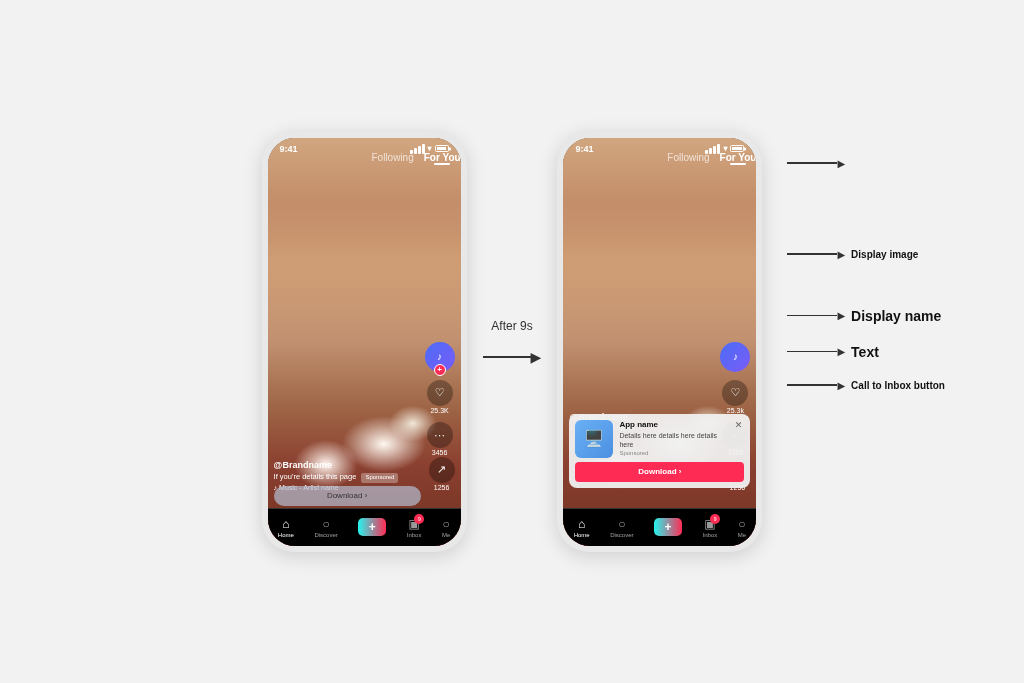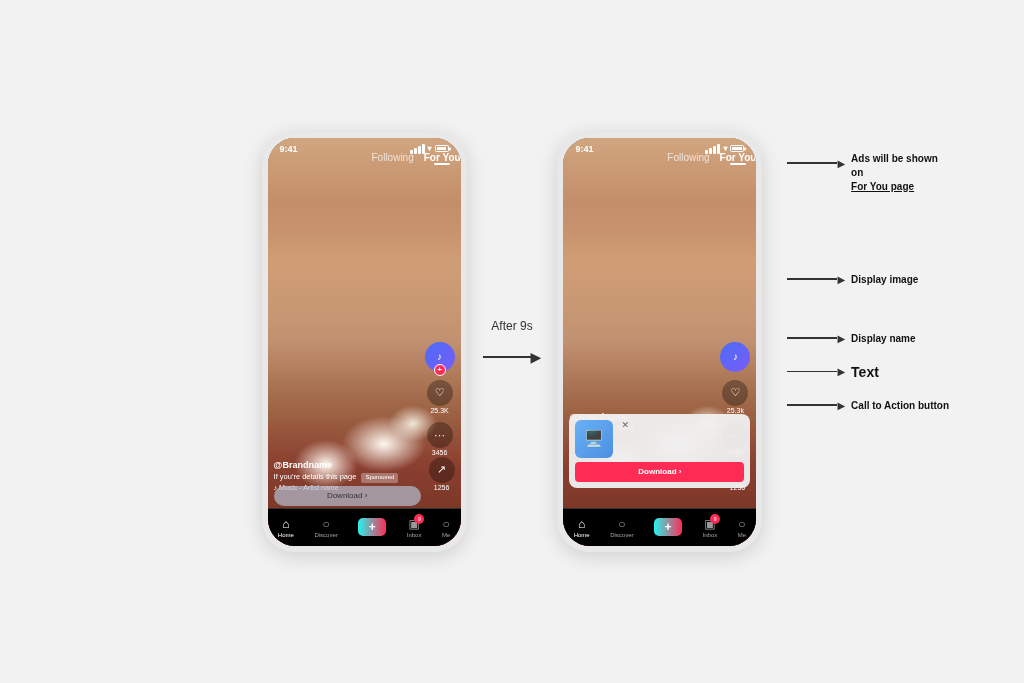--- a/index.html
+++ b/index.html
@@ -610,20 +610,25 @@
           </div>
 
           <div class="bottom-content" style="bottom:115px;">
             <div class="username">@Brandname</div>
             <div class="music-info">♪ Music - Artist name</div>
           </div>
 
           <div class="ad-overlay">
             <div class="ad-header">
               <div class="ad-thumb">🖥️</div>
+              <div class="ad-text-block">
+                <div class="ad-app-name">App name</div>
+                <div class="ad-details">Details here details here details here</div>
+                <div class="ad-sponsored">Sponsored</div>
+              </div>
               <span class="ad-close">✕</span>
             </div>
             <div class="ad-download-btn">Download  ›</div>
           </div>
 
           <div class="bottom-nav">
             <div class="nav-item">
               <span class="nav-icon">⌂</span>
               <span class="nav-label">Home</span>
             </div>
@@ -649,56 +654,50 @@
         </div>
       </div>
 
       <div style="position:absolute; top:20px; left:230px; display:flex; flex-direction:column; gap:0;">
 
         <div style="display:flex; align-items:flex-start; margin-bottom:80px;">
           <div style="display:flex; align-items:center; margin-top:6px;">
             <div style="width:50px; height:1.5px; background:#333;"></div>
             <span style="font-size:10px; color:#333;">▶</span>
           </div>
-          <div style="margin-left:6px; max-width:130px;">
-            <div style="font-size:10px; font-weight:600; color:#111; line-height:1.4;">
-              <span>Ads will be shown on</span><br>
-              <span style="text-decoration:underline;">For You page</span>
-            </div>
-          </div>
         </div>
 
         <div style="display:flex; align-items:center; margin-bottom:48px;">
           <div style="display:flex; align-items:center;">
             <div style="width:50px; height:1.5px; background:#333;"></div>
             <span style="font-size:10px; color:#333;">▶</span>
           </div>
           <span style="margin-left:6px; font-size:10px; font-weight:600; color:#111; white-space:nowrap;">Display image</span>
         </div>
 
         <div style="display:flex; align-items:center; margin-bottom:20px;">
           <div style="display:flex; align-items:center;">
             <div style="width:50px; height:1.5px; background:#333;"></div>
             <span style="font-size:10px; color:#333;">▶</span>
           </div>
-          <span style="margin-left:6px; font-size:10px; font-weight:600; color:#111; white-space:nowrap;">Display name</span>
+          <span style="margin-left:6px; font-size:14px; font-weight:600; color:#111; white-space:nowrap;">Display name</span>
         </div>
 
         <div style="display:flex; align-items:center; margin-bottom:20px;">
           <div style="display:flex; align-items:center;">
             <div style="width:50px; height:1.5px; background:#333;"></div>
             <span style="font-size:10px; color:#333;">▶</span>
           </div>
           <span style="margin-left:6px; font-size:14px; font-weight:600; color:#111; white-space:nowrap;">Text</span>
         </div>
 
         <div style="display:flex; align-items:center;">
           <div style="display:flex; align-items:center;">
             <div style="width:50px; height:1.5px; background:#333;"></div>
             <span style="font-size:10px; color:#333;">▶</span>
           </div>
-          <span style="margin-left:6px; font-size:10px; font-weight:600; color:#111; white-space:nowrap;">Call to Action button</span>
+          <span style="margin-left:6px; font-size:10px; font-weight:600; color:#111; white-space:nowrap;">Call to Inbox button</span>
         </div>
       </div>
     </div>
 
   </div>
 </div>
 
 </body></html>

